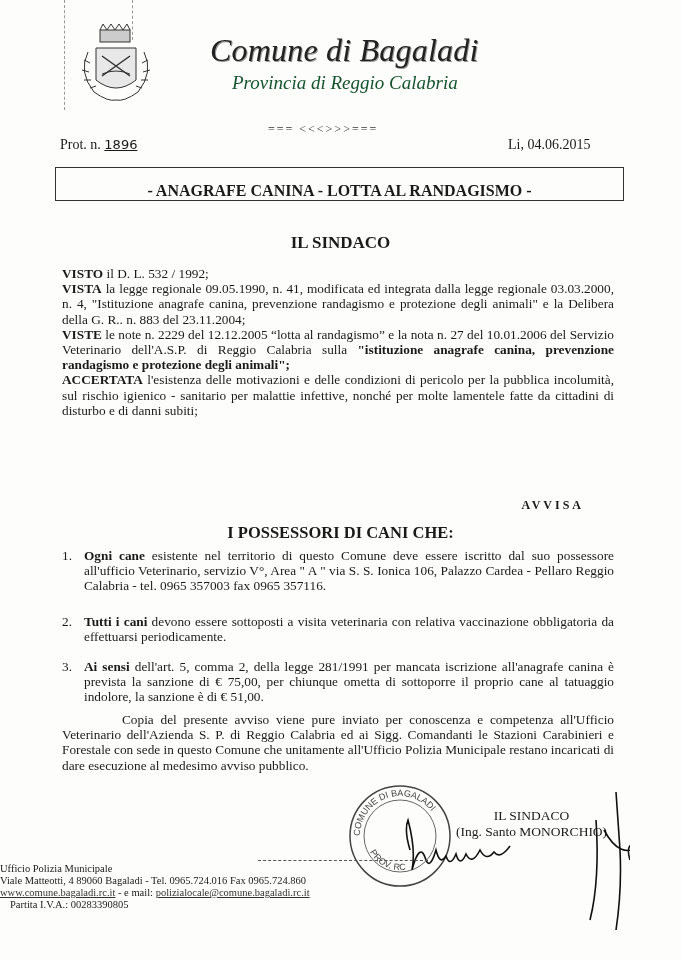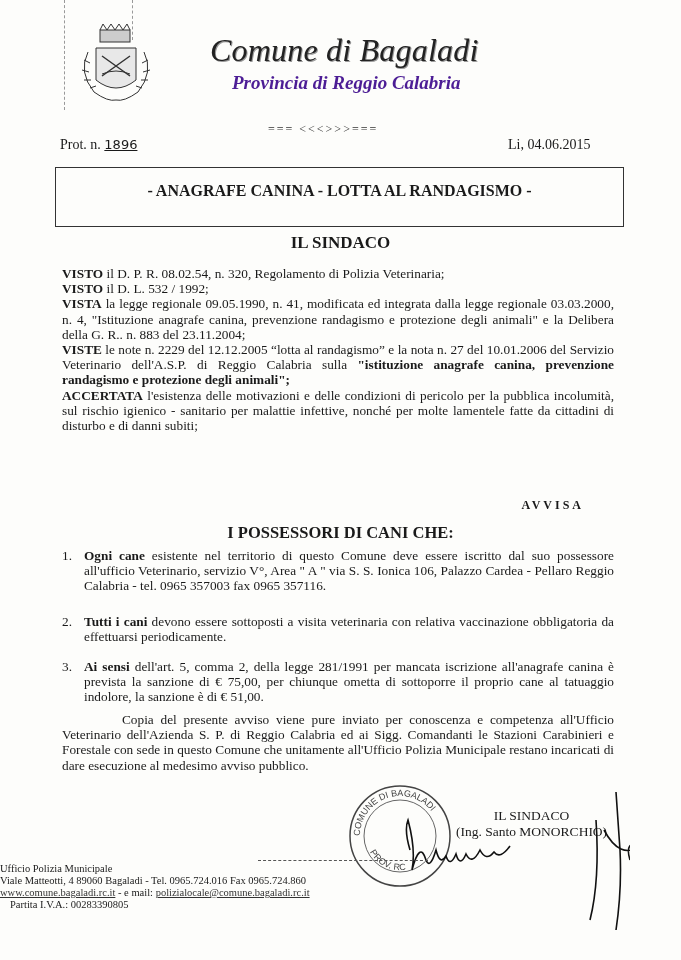--- a/index.html
+++ b/index.html
@@ -1,25 +1,25 @@
 <!DOCTYPE html>
 <html><head>
   <meta charset="utf-8">
   <style>
     html, body { margin:0; padding:0; }
     body { width:681px; height:960px; background:#fdfdfb; position:relative; overflow:hidden; font-family:"Liberation Serif", serif; color:#1a1a1a; }
     .abs { position:absolute; }
     #crest { left:72px; top:22px; width:92px; height:88px; }
     #title { left:210px; top:32px; font-size:32px; font-style:italic; letter-spacing:0.2px; color:#222; text-shadow:1px 1px 0 #999; }
-    #subtitle { left:232px; top:72px; font-size:19px; font-style:italic; color:#4c1d95;font-weight:bold; }
+    #subtitle { left:232px; top:72px; font-size:19px; font-style:italic; color:#14532d; }
     #sep { left:268px; top:122px; font-size:12px; letter-spacing:2px; color:#333; }
     #prot { left:60px; top:137px; font-size:14px; }
     #prot .num { font-family:"DejaVu Sans", sans-serif; font-size:13px; text-decoration:underline; }
     #date { left:508px; top:137px; font-size:14px; }
-    #banner { left:55px; top:167px; width:569px; height:60px; border:1.5px solid #333; box-sizing:border-box; }
+    #banner { left:55px; top:167px; width:569px; height:34px; border:1.5px solid #333; box-sizing:border-box; }
     #banner-text { position:absolute; left:0; right:0; top:14px; text-align:center; font-size:16px; font-weight:bold; padding-left:0; }
     #sindaco-h { left:0; width:681px; top:233px; text-align:center; font-size:17px; font-weight:bold; }
     .para { left:62px; width:552px; font-size:13.3px; line-height:15.2px; text-align:justify; }
     .para b { font-weight:bold; }
     #avvisa { left:0; width:584px; top:498px; text-align:right; font-size:12px; font-weight:bold; letter-spacing:3px; }
     #possessori { left:0; width:681px; top:523px; text-align:center; font-size:16.5px; font-weight:bold; }
     .item { left:62px; width:552px; font-size:13.3px; line-height:15.2px; }
     .item .n { position:absolute; left:0; top:0; width:20px; }
     .item .t { margin-left:22px; text-align:justify; }
     #copia { left:62px; width:552px; top:712px; font-size:13.3px; line-height:15.2px; text-align:justify; text-indent:60px; }
@@ -63,21 +63,20 @@
 </div>
 <div id="date" class="abs">Li, 04.06.2015</div>
 
 <div id="banner" class="abs">
   <div id="banner-text">- ANAGRAFE CANINA - LOTTA AL RANDAGISMO -</div>
 </div>
 
 <div id="sindaco-h" class="abs">IL SINDACO</div>
 
 <div class="abs para" style="top:266px;">
-  <div><b>VISTO</b><span> il D. P. R. 08.02.54, n. 320, Regolamento di Polizia Veterinaria;</span></div>
   <div><b>VISTO</b><span> il D. L. 532 / 1992;</span></div>
   <div><b>VISTA</b><span> la legge regionale 09.05.1990, n. 41, modificata ed integrata dalla legge regionale 03.03.2000, n. 4, "Istituzione anagrafe canina, prevenzione randagismo e protezione degli animali" e la Delibera della G. R.. n. 883 del 23.11.2004;</span></div>
   <div><b>VISTE</b><span> le note n. 2229 del 12.12.2005 “lotta al randagismo” e la nota n. 27 del 10.01.2006 del Servizio Veterinario dell'A.S.P. di Reggio Calabria sulla </span><b>"istituzione anagrafe canina, prevenzione randagismo e protezione degli animali";</b></div>
   <div><b>ACCERTATA</b><span> l'esistenza delle motivazioni e delle condizioni di pericolo per la pubblica incolumità, sul rischio igienico - sanitario per malattie infettive, nonché per molte lamentele fatte da cittadini di disturbo e di danni subiti;</span></div>
 </div>
 
 <div id="avvisa" class="abs">AVVISA</div>
 <div id="possessori" class="abs">I POSSESSORI DI CANI CHE:</div>
 
 <div class="abs item" style="top:548px;">

